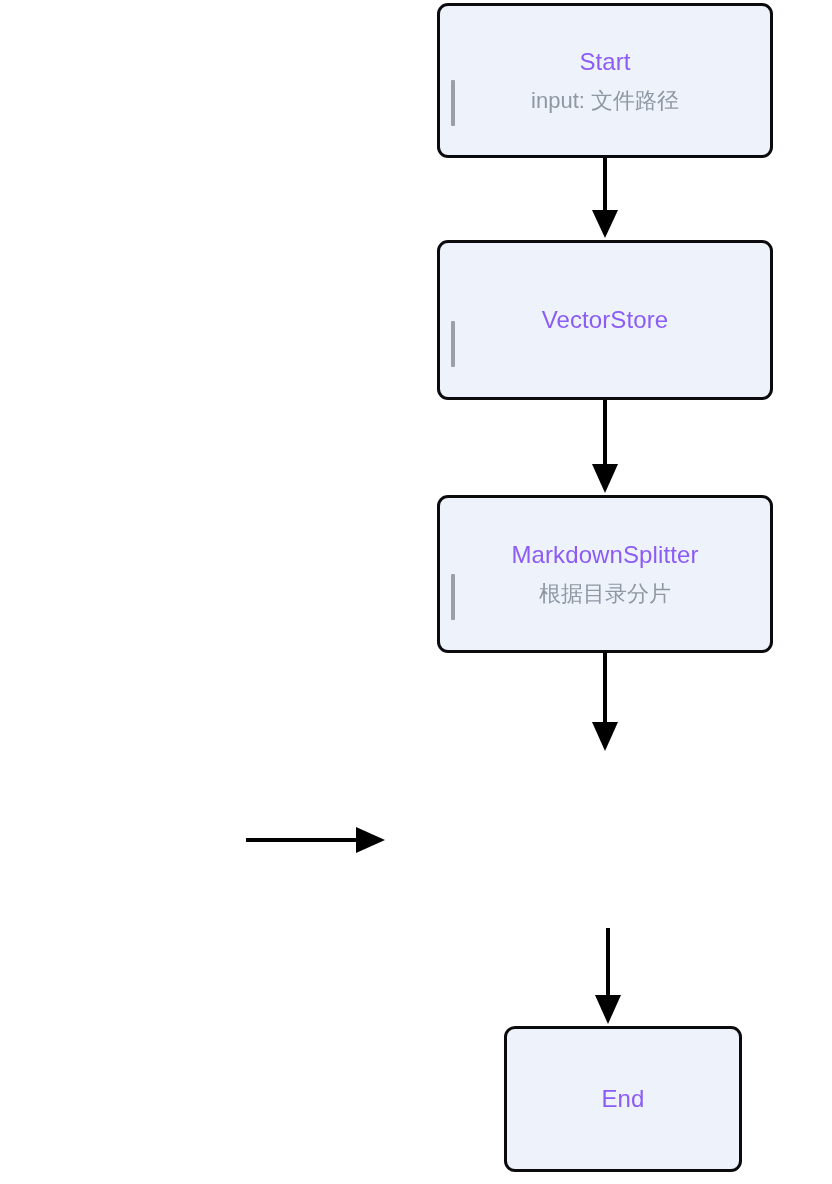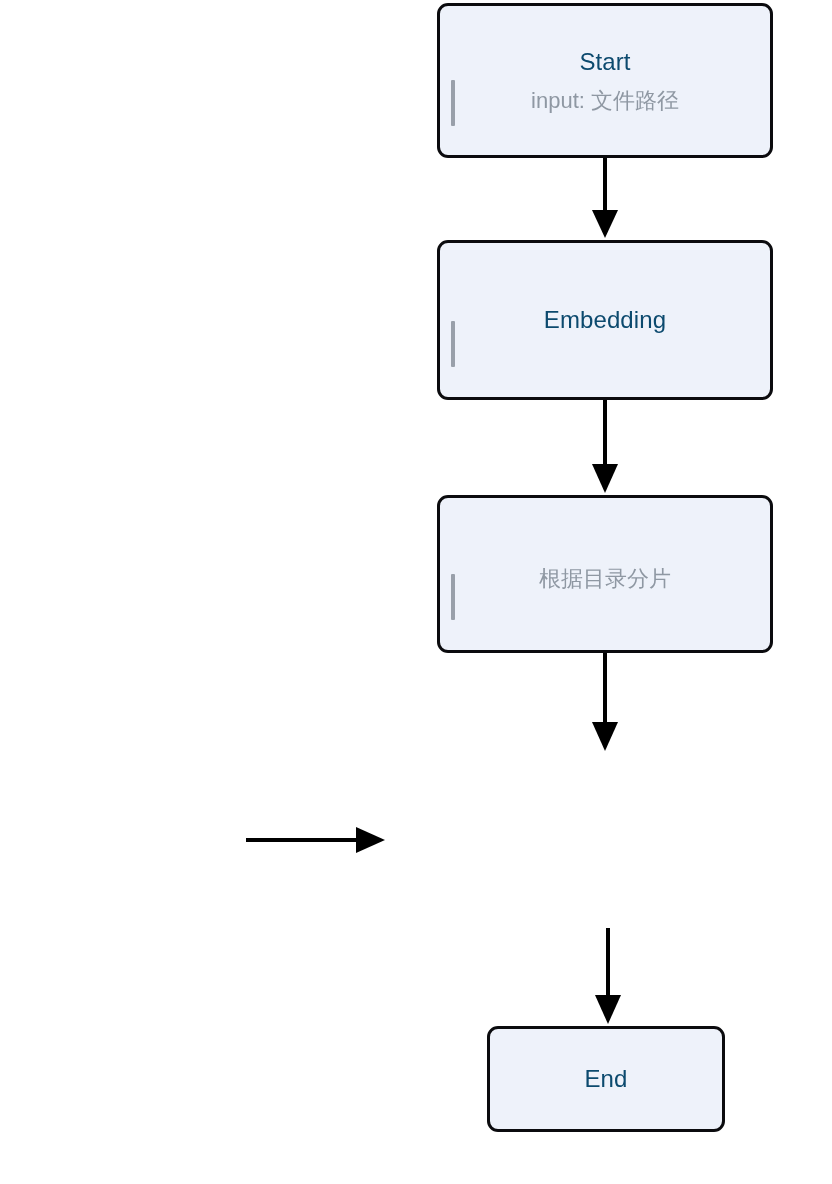--- a/index.html
+++ b/index.html
@@ -30,21 +30,21 @@
   }
   .node-accent {
     position: absolute;
     left: 11px;
     width: 4px;
     height: 46px;
     background: #99a0aa;
     border-radius: 1px;
   }
   .node-title {
-    color: #0c4a6e;
+    color: #8b5cf6;
     font-size: 24px;
     line-height: 1.25;
     letter-spacing: 0.1px;
     text-align: left;
     white-space: nowrap;
   }
   .node-sub {
     color: #8f98a3;
     font-size: 22px;
     line-height: 1.25;
@@ -72,32 +72,33 @@
 
   <div class="edge" style="left:589px; top:158px; width:32px; height:82px;">
     <svg width="32" height="82" viewBox="0 0 32 82">
       <line x1="16" y1="0" x2="16" y2="62" stroke="#000000" stroke-width="4"></line>
       <polygon points="16,80 3,52 29,52" fill="#000000"></polygon>
     </svg>
   </div>
 
   <div class="node" style="left:437px; top:240px; width:336px; height:160px;">
     <div class="node-accent" style="top:78px;"></div>
-    <div class="node-title">Embedding</div>
+    <div class="node-title">VectorStore</div>
   </div>
 
   <div class="edge" style="left:589px; top:400px; width:32px; height:95px;">
     <svg width="32" height="95" viewBox="0 0 32 95">
       <line x1="16" y1="0" x2="16" y2="74" stroke="#000000" stroke-width="4"></line>
       <polygon points="16,93 3,64 29,64" fill="#000000"></polygon>
     </svg>
   </div>
 
   <div class="node" style="left:437px; top:495px; width:336px; height:158px;">
     <div class="node-accent" style="top:76px;"></div>
+    <div class="node-title">MarkdownSplitter</div>
     <div class="node-sub">根据目录分片</div>
   </div>
 
   <div class="edge" style="left:589px; top:653px; width:32px; height:100px;">
     <svg width="32" height="100" viewBox="0 0 32 100">
       <line x1="16" y1="0" x2="16" y2="79" stroke="#000000" stroke-width="4"></line>
       <polygon points="16,98 3,69 29,69" fill="#000000"></polygon>
     </svg>
   </div>
 
@@ -110,18 +111,18 @@
   </div>
 
 
   <div class="edge" style="left:592px; top:928px; width:32px; height:98px;">
     <svg width="32" height="98" viewBox="0 0 32 98">
       <line x1="16" y1="0" x2="16" y2="77" stroke="#000000" stroke-width="4"></line>
       <polygon points="16,96 3,67 29,67" fill="#000000"></polygon>
     </svg>
   </div>
 
-  <div class="node" style="left:487px; top:1026px; width:238px; height:106px;">
+  <div class="node" style="left:504px; top:1026px; width:238px; height:146px;">
     <div class="node-title">End</div>
 
   </div>
 
 </div>
 
 </body></html>

